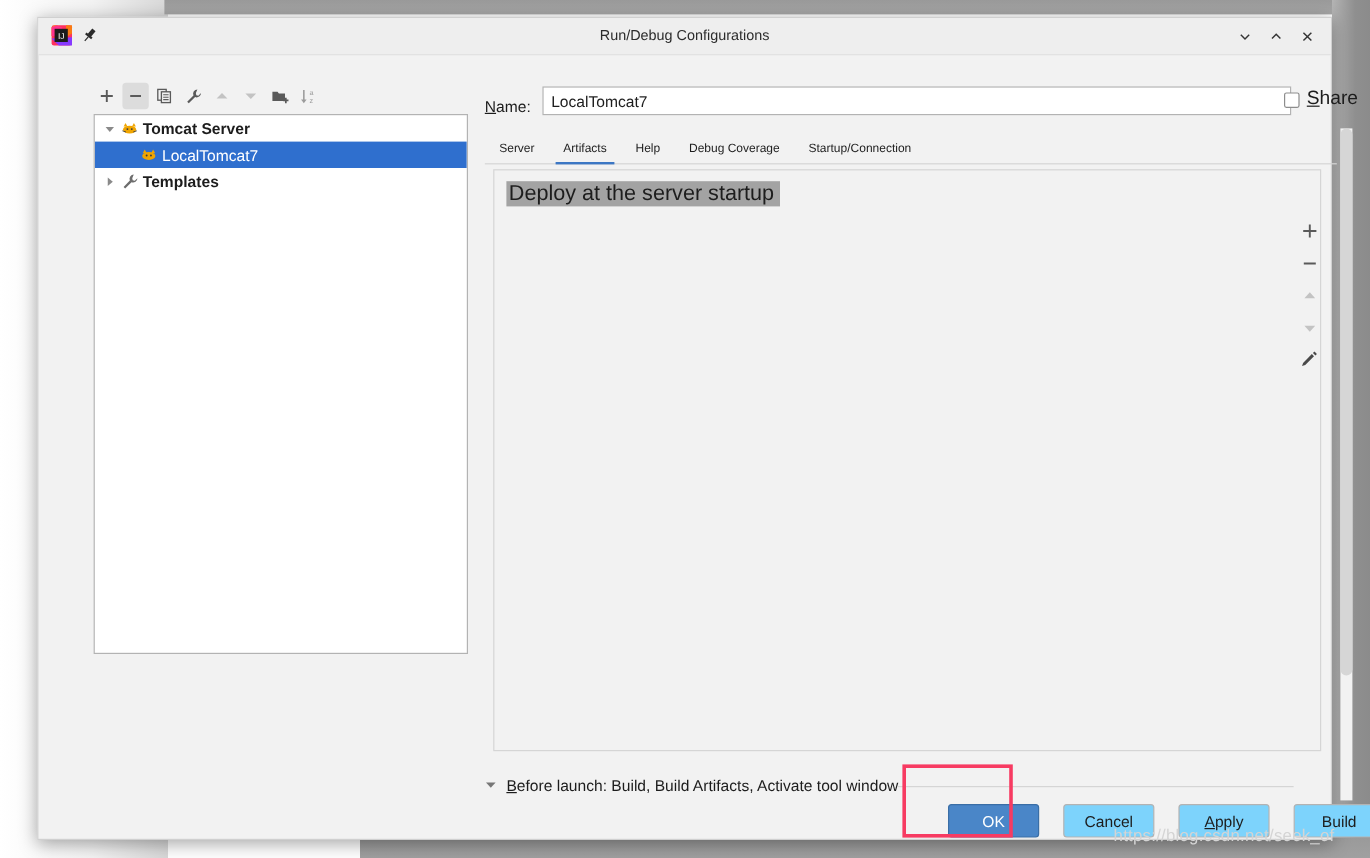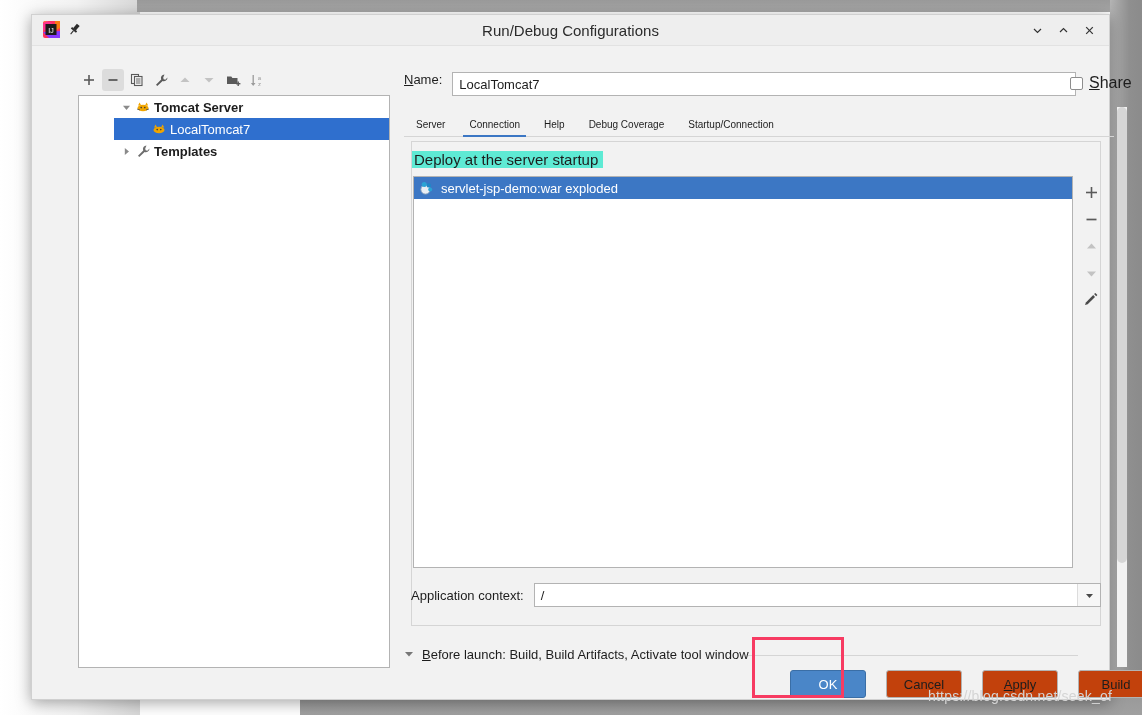--- a/index.html
+++ b/index.html
@@ -58,21 +58,21 @@
   .titlebar {
     position: relative;
     height: 30px;
     background: #eeeeee;
     border-bottom: 1px solid #e2e2e2;
   }
   .title-text {
     position: absolute;
     left: 0; right: 0; top: 7px;
     text-align: center;
-    font-size: 15px;
+    font-size: 12px;
     color: #2b2b2b;
   }
   .logo-icon {
     position: absolute;
     left: 10px; top: 5px;
     width: 19px; height: 19px;
   }
   .pin-icon {
     position: absolute;
     left: 35px; top: 7px;
@@ -109,26 +109,25 @@
     color: #5a5a5a;
   }
   .tb-btn.active { background: #dcdcdc; }
   .tb-btn.disabled { color: #bcbcbc; }
 
   .tree-panel {
     position: absolute;
     left: 46px;
     top: 80px;
     width: 312px;
-    height: 573px;
+    height: 450px;
     background: #ffffff;
     border: 1px solid #b3b3b3;
     box-sizing: border-box;
     overflow: hidden;
-    padding-left: 35px;
   }
   .tree-row {
     height: 22px;
     display: flex;
     align-items: center;
     font-size: 13px;
     color: #1d1d1d;
     padding-left: 4px;
     box-sizing: border-box;
   }
@@ -154,21 +153,21 @@
   .tree-label-bold { font-weight: bold; }
 
   
   .name-row {
     position: absolute;
     left: 372px;
     top: 57px;
     width: 672px;
     height: 24px;
     display: flex;
-    align-items: flex-start;
+    align-items: flex-end;
   }
   .name-label {
     font-size: 13px;
     color: #1d1d1d;
     margin-right: 10px;
   }
   .name-field {
     flex: 1;
     height: 24px;
     background: #ffffff;
@@ -227,25 +226,25 @@
     left: 379px;
     top: 126px;
     width: 690px;
     height: 485px;
     border: 1px solid #d5d5d5;
     box-sizing: border-box;
     background: #f2f2f2;
   }
   .group-label {
     position: absolute;
-    left: 380px;
+    left: 390px;
     top: 136px;
-    background: #5eead4;
+    background: #a3a3a3;
     padding: 0 5px 0 2px;
-    font-size: 15px;
+    font-size: 18px;
     color: #1d1d1d;
   }
 
   .deploy-list {
     position: absolute;
     left: 381px;
     top: 161px;
     width: 660px;
     height: 392px;
     background: #ffffff;
@@ -362,21 +361,21 @@
     top: 655px;
     display: flex;
     gap: 20px;
     align-items: center;
   }
   .btn {
     height: 28px;
     min-width: 76px;
     border: 1px solid #b3b3b3;
     border-radius: 3px;
-    background: #c2410c;
+    background: #7dd3fc;
     font-size: 13px;
     color: #1d1d1d;
     display: flex;
     align-items: center;
     justify-content: center;
     box-sizing: border-box;
   }
   .btn.primary {
     background: #4a86c8;
     border: 1px solid #3a6ea6;
@@ -586,42 +585,29 @@
     </div>
   </div>
 
   <div class="share-box">
     <span class="checkbox"></span>
     <span><span class="underline-key">S</span>hare</span>
   </div>
 
   <div class="tabs">
     <div class="tab">Server</div>
-    <div class="tab active">Connection</div>
+    <div class="tab active">Artifacts</div>
     <div class="tab">Help</div>
     <div class="tab">Debug Coverage</div>
     <div class="tab">Startup/Connection</div>
   </div>
 
   <div class="group-box"></div>
   <div class="group-label">Deploy at the server startup</div>
 
-  <div class="deploy-list">
-    <div class="deploy-row selected">
-      <span class="artifact-icon">
-        <svg width="16" height="16" viewBox="0 0 16 16">
-          <circle cx="6.5" cy="9.5" r="4.6" fill="#e8eef4" stroke="#8fa6bd" stroke-width="0.9"></circle>
-          <circle cx="5.2" cy="4.4" r="2.5" fill="#2aa3d4"></circle>
-          <circle cx="9.8" cy="5.4" r="2.2" fill="#1e88c7"></circle>
-          <circle cx="11.2" cy="9.6" r="2" fill="#2aa3d4"></circle>
-        </svg>
-      </span>
-      <span>servlet-jsp-demo:war exploded</span>
-    </div>
-  </div>
 
   <div class="right-toolbar">
     <div class="rt-btn">
       <svg width="15" height="15" viewBox="0 0 15 15">
           <line x1="7.5" y1="2" x2="7.5" y2="13" stroke="#5a5a5a" stroke-width="1.6"></line>
           <line x1="2" y1="7.5" x2="13" y2="7.5" stroke="#5a5a5a" stroke-width="1.6"></line>
         </svg>
     </div>
     <div class="rt-btn">
       <svg width="15" height="15" viewBox="0 0 15 15">
@@ -639,31 +625,20 @@
         </svg>
     </div>
     <div class="rt-btn">
       <svg width="16" height="16" viewBox="0 0 16 16">
         <path d="M2 13 l0.9 -2.6 7.3 -7.3 1.8 1.8 -7.3 7.3 z" fill="#4a4a4a"></path>
         <path d="M11.1 2.1 l1.3 -1.1 2 2 -1.2 1.2 z" fill="#4a4a4a"></path>
       </svg>
     </div>
   </div>
 
-  <div class="appctx-row">
-    <span class="appctx-label">Application context:</span>
-    <div class="combo">
-      <span class="combo-value">/</span>
-      <span class="combo-arrow">
-        <svg width="9" height="9" viewBox="0 0 9 9">
-            <polygon points="1,3 8,3 4.5,7" fill="#4a4a4a"></polygon>
-          </svg>
-      </span>
-    </div>
-  </div>
 
   <div class="before-launch">
     <span class="bl-toggle">
       <svg width="10" height="10" viewBox="0 0 10 10">
           <polygon points="1,3 9,3 5,7.5" fill="#777"></polygon>
         </svg>
     </span>
     <span><span class="underline-key">B</span>efore launch: Build, Build Artifacts, Activate tool window</span>
   </div>
   <div class="bl-line"></div>

